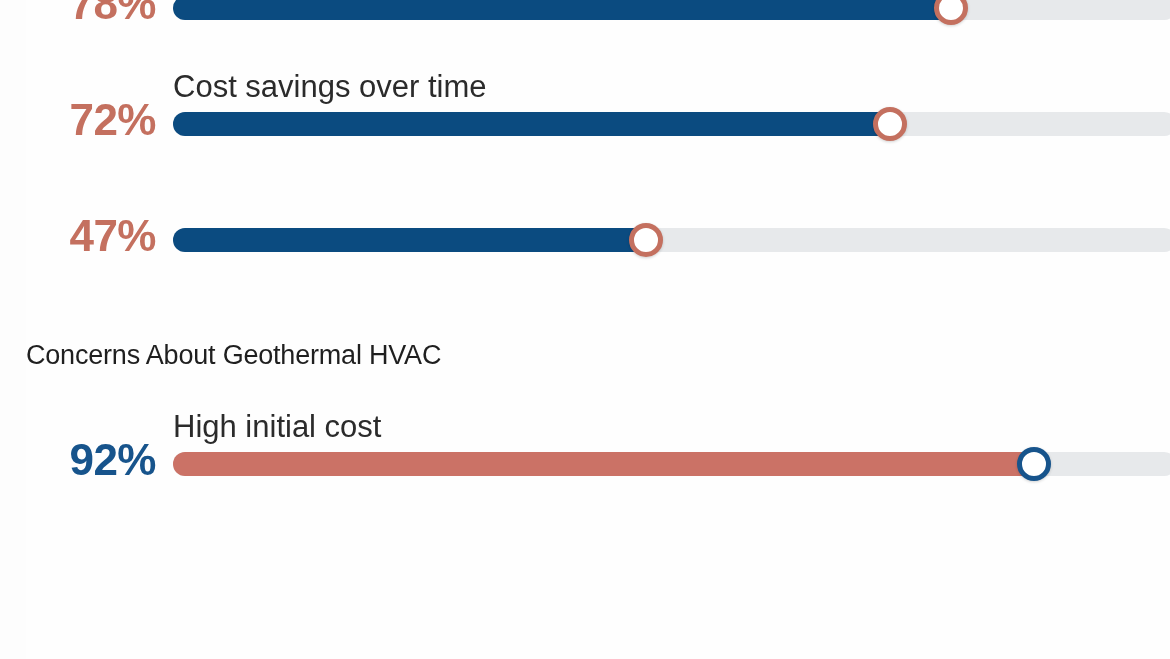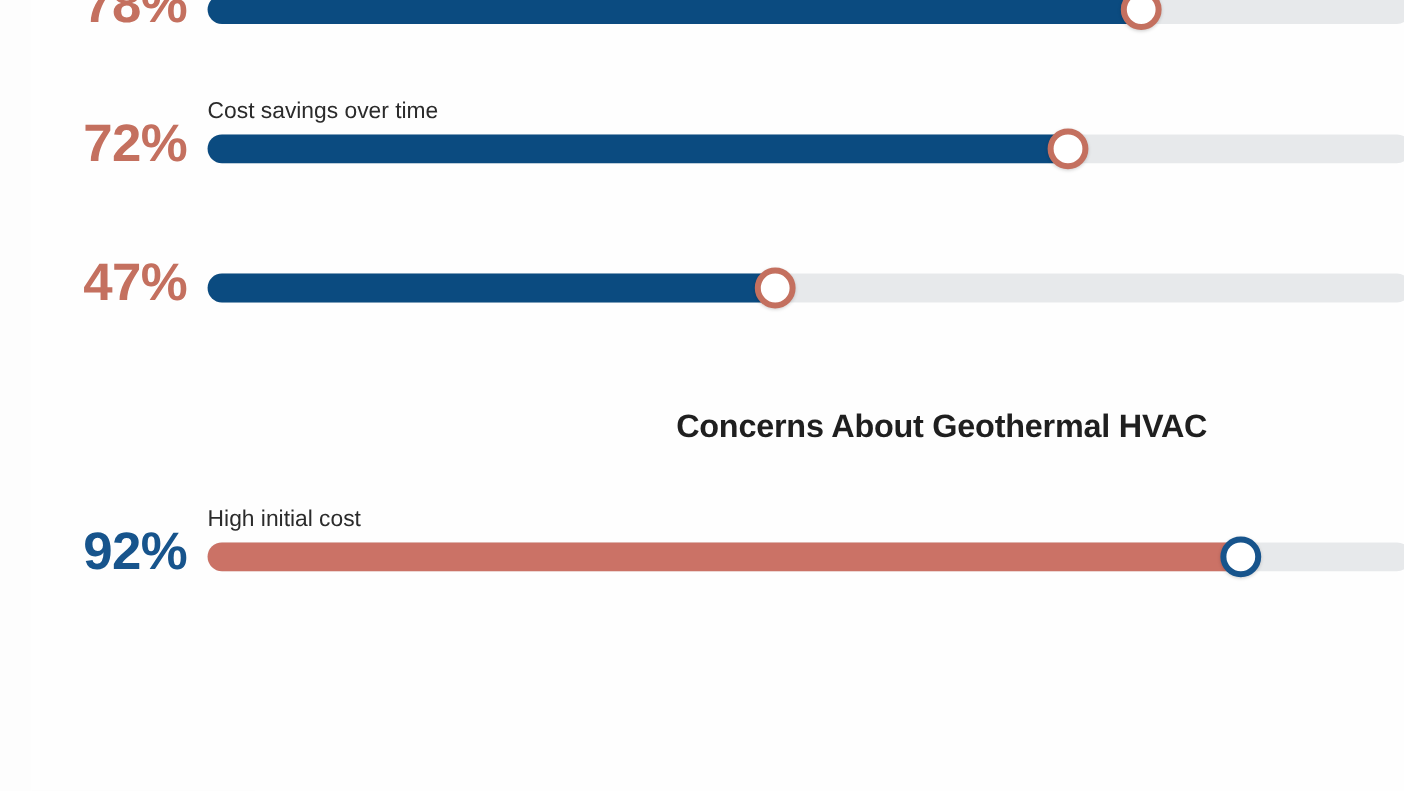--- a/index.html
+++ b/index.html
@@ -44,21 +44,21 @@
     line-height: 1;
     font-family: "Liberation Sans", sans-serif;
   }
   .row.benefit .pct { color: #c4705f; }
   .row.concern .pct { color: #17548c; }
 
   .row .label {
     position: absolute;
     left: 147px;
     bottom: 46px;
-    font-size: 19px;
+    font-size: 31px;
     color: #2b2b2b;
     line-height: 1.1;
     white-space: nowrap;
     font-family: "Liberation Sans", sans-serif;
   }
 
   .track {
     position: absolute;
     left: 147px;
     width: 1003px;
@@ -91,23 +91,23 @@
     box-shadow: 0 1px 3px rgba(0,0,0,0.18);
   }
   .row.benefit .knob { border: 5px solid #c4705f; }
   .row.concern .knob { border: 5px solid #17548c; }
 
   
   .section-title {
     position: absolute;
     left: 0;
     width: 980px;
-    text-align: right;
+    text-align: left;
     font-size: 27px;
-    font-weight: 700;
+    font-weight: 400;
     color: #1f1f1f;
     letter-spacing: -0.2px;
     font-family: "Liberation Sans", sans-serif;
   }
 
   
   #row-0 { top: -62px; }
   #row-1 { top: 54px; padding-left: 40px; }
   #row-2 { top: 170px; padding-left: 27px; }
   #title-concerns { top: 340px; }

